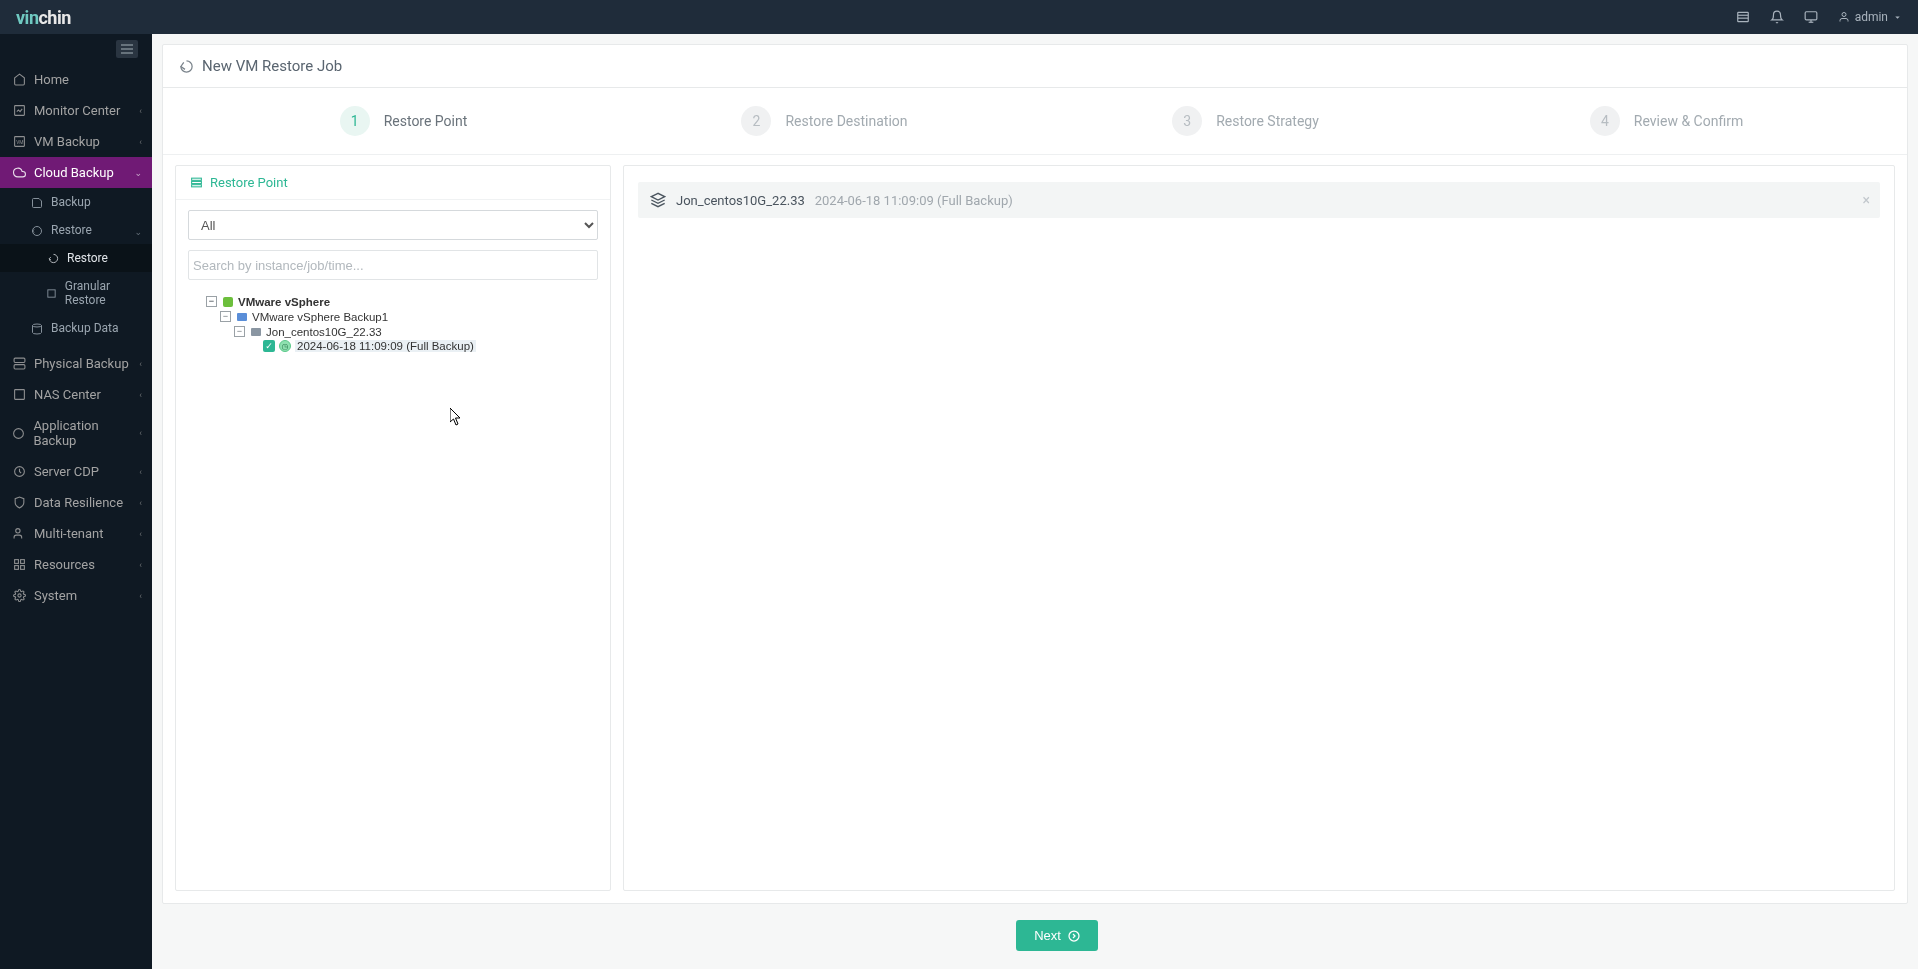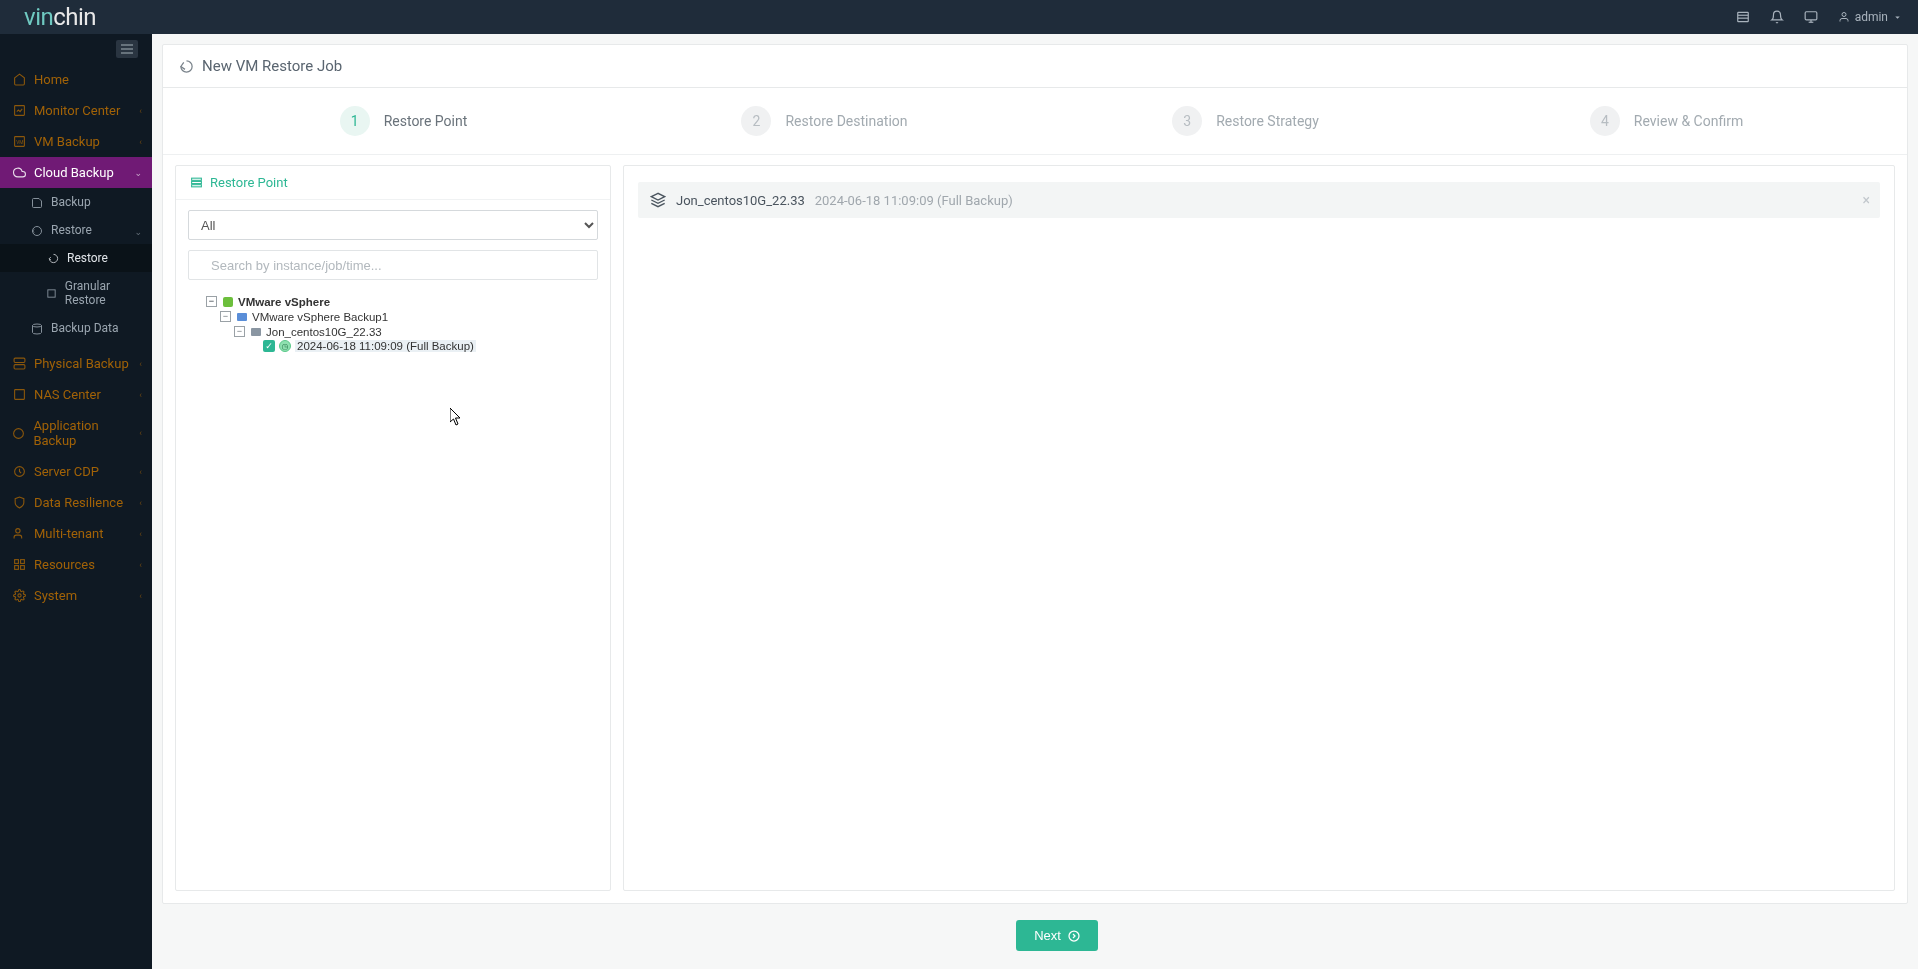--- a/index.html
+++ b/index.html
@@ -1,31 +1,31 @@
 <!DOCTYPE html>
 <html><head>
 <meta charset="utf-8">
 <style>
 * { margin: 0; padding: 0; box-sizing: border-box; }
 body { font-family: -apple-system, BlinkMacSystemFont, "Segoe UI", Roboto, sans-serif; background: #fff; font-size: 13px; color: #333; }
 
 .topbar { height: 34px; background: #1f2c3a; display: flex; align-items: center; justify-content: space-between; padding: 0 16px; }
-.logo { color: #d7f2f2; font-size: 24px; font-weight: 400; letter-spacing: -0.5px; margin-left: 8px; }
+.logo { color: #d7f2f2; font-size: 18px; font-weight: 700; letter-spacing: -0.5px; }
 .logo .c1 { color: #6fc9c1; }
 .logo .c2 { color: #e8e8e8; }
 .topbar-right { display: flex; align-items: center; gap: 18px; color: #a9b3bd; }
 .topbar-icon { width: 16px; height: 16px; display: flex; align-items: center; }
 .user-menu { display: flex; align-items: center; gap: 5px; color: #a9b3bd; font-size: 12px; }
 
 .layout { display: flex; height: calc(100vh - 34px); }
 .sidebar { width: 152px; background: #0f1923; color: #9aa5af; overflow: hidden; display: flex; flex-direction: column; }
 .sidebar-toggle { height: 30px; display: flex; justify-content: flex-end; align-items: center; padding-right: 14px; background: #0f1923; }
 .toggle-box { width: 22px; height: 18px; background: #2a3541; border-radius: 2px; display: flex; align-items: center; justify-content: center; }
 
-.nav-item { display: flex; align-items: center; padding: 8px 12px; gap: 8px; font-size: 13px; color: #a16207; position: relative; cursor: pointer; }
+.nav-item { display: flex; align-items: center; padding: 8px 12px; gap: 8px; font-size: 13px; color: #a3a3a3; position: relative; cursor: pointer; }
 .nav-item.active { background: #701a75; color: #fff; }
 .nav-item .chev { position: absolute; right: 10px; font-size: 9px; opacity: 0.6; }
 .nav-sub { padding: 7px 12px 7px 30px; display: flex; align-items: flex-end; gap: 7px; font-size: 12px; color: #9aa5af; position: relative; cursor: pointer; }
 .nav-sub .chev { position: absolute; right: 10px; font-size: 9px; opacity: 0.6; }
 .nav-sub2 { padding: 7px 12px 7px 46px; display: flex; align-items: center; gap: 7px; font-size: 12px; color: #9aa5af; cursor: pointer; }
 .nav-sub2.active { background: #0a1218; color: #e0e4e8; }
 .nav-icon { width: 14px; display: inline-flex; align-items: center; justify-content: center; opacity: 0.85; }
 
 .main { flex: 1; background: #f6f7f7; display: flex; flex-direction: column; padding: 10px; }
 .panel { background: #fff; border: 1px solid #e7e9ea; border-radius: 2px; flex: 1; display: flex; flex-direction: column; }
@@ -37,21 +37,21 @@
 .step-label { font-size: 14px; color: #6a737b; }
 .step.inactive .step-label { color: #a2aab0; }
 
 .content-row { flex: 1; display: flex; gap: 12px; padding: 10px 12px 12px; }
 .card { border: 1px solid #e7e9ea; border-radius: 2px; background: #fff; display: flex; flex-direction: column; }
 .card.left { width: 436px; }
 .card.right { flex: 1; }
 .card-header { padding: 9px 14px; border-bottom: 1px solid #f0f2f3; display: flex; align-items: center; gap: 7px; color: #2db794; font-size: 13px; }
 .card-body { padding: 10px 12px; flex: 1; }
 .select { width: 100%; height: 30px; border: 1px solid #d5d9dc; border-radius: 2px; padding: 0 8px; font-size: 13px; color: #555; background: #fff; }
-.search { width: 100%; height: 30px; border: 1px solid #e1e4e6; border-radius: 2px; padding: 0 22px; font-size: 13px; color: #999; margin-top: 10px; }
+.search { width: 100%; height: 30px; border: 1px solid #e1e4e6; border-radius: 2px; padding: 0 4px; font-size: 13px; color: #999; margin-top: 10px; }
 .search::placeholder { color: #b2b8bd; }
 
 .tree { margin-top: 14px; font-size: 11.5px; color: #333; font-family: Tahoma, Verdana, sans-serif; }
 .tree-row { display: flex; align-items: center; gap: 4px; padding: 1px 0; white-space: nowrap; }
 .tree-toggle { width: 11px; height: 11px; border: 1px solid #9aa1a6; display: inline-flex; align-items: center; justify-content: center; font-size: 9px; line-height: 1; color: #6b7278; cursor: pointer; }
 .tree-indent { display: inline-block; }
 .ti1 { width: 14px; }
 .ti2 { width: 28px; }
 .ti3 { width: 42px; }
 .ti4 { width: 56px; }

